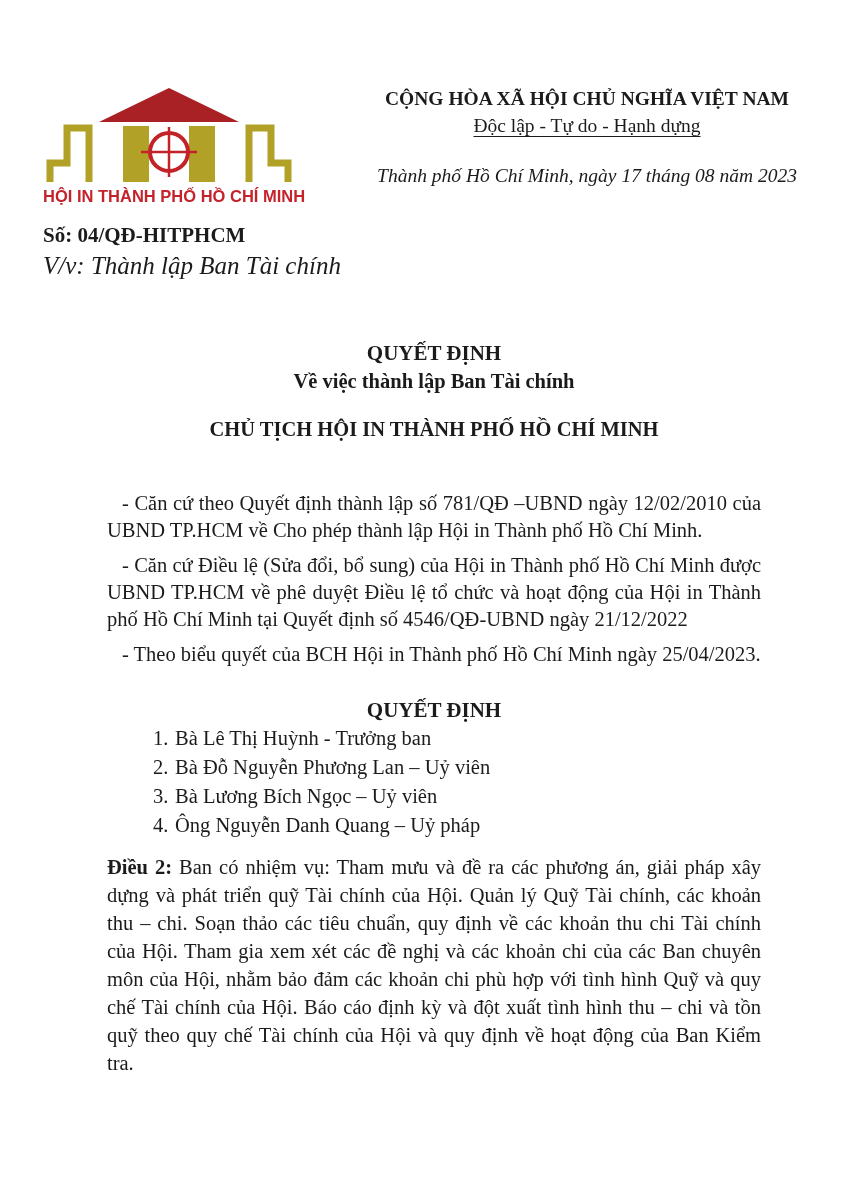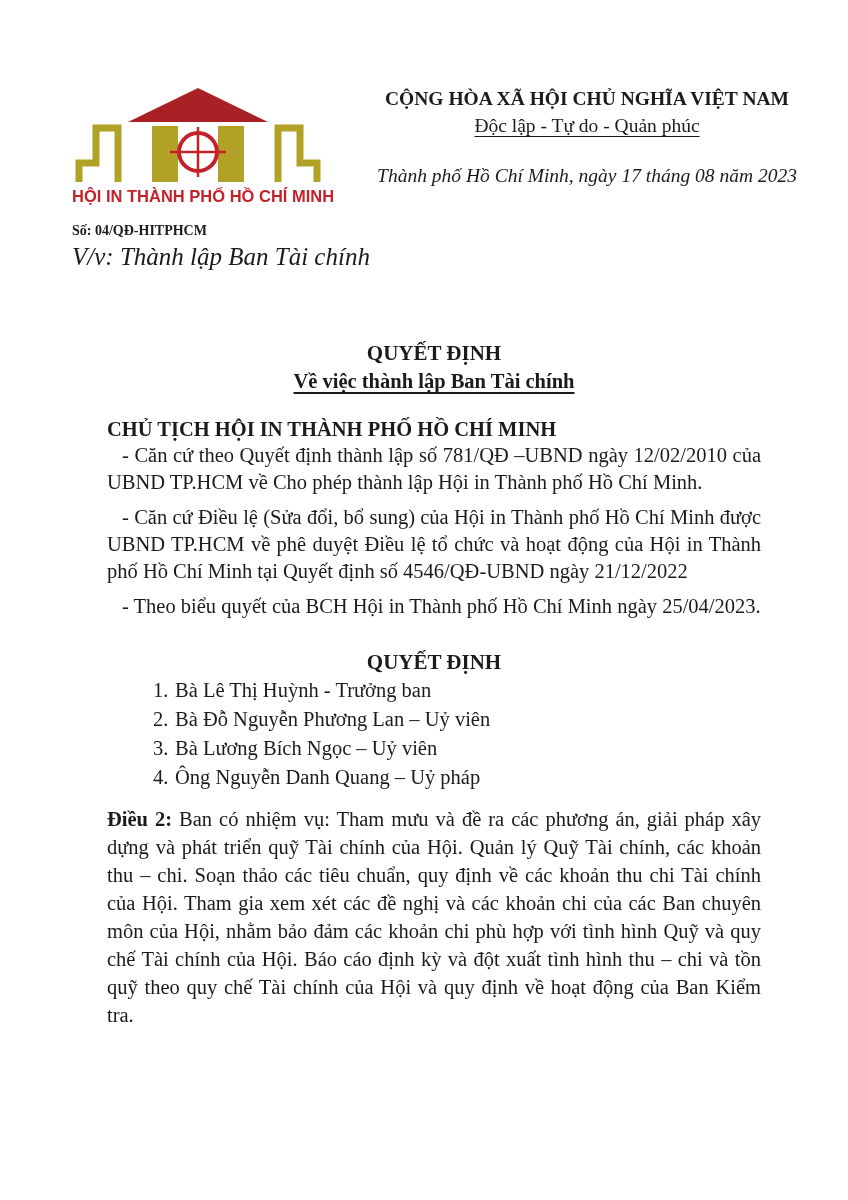--- a/index.html
+++ b/index.html
@@ -11,40 +11,40 @@
     background: #ffffff;
     margin: 0 auto;
     font-family: "Liberation Serif", serif;
     color: #1b1b1b;
     overflow: hidden;
   }
 
   
   .header-left {
     position: absolute;
-    left: 72px;
+    left: 43px;
     top: 86px;
     width: 300px;
   }
   .logo-graphic { display: block; width: 252px; height: 98px; }
   .logo-caption {
     width: 252px;
     margin-top: 3px;
     font-family: "Liberation Sans", sans-serif;
     font-weight: bold;
     font-size: 16.5px;
     letter-spacing: 0px;
     color: #c4232b;
     white-space: nowrap;
     text-align: center;
   }
   .doc-number {
     margin-top: 17px;
     font-weight: bold;
-    font-size: 14px;
+    font-size: 21px;
   }
   .doc-subject {
     margin-top: 4px;
     font-style: italic;
     font-size: 25px;
   }
 
   
   .header-right {
     position: absolute;
@@ -73,29 +73,29 @@
     font-size: 21px;
     line-height: 22px;
   }
   .title-sub {
     text-align: center;
     font-weight: bold;
     font-size: 20.5px;
     line-height: 26px;
     margin-top: 4px;
   }
-  .title-sub span { text-decoration: underline; text-underline-offset: 4px; }
+  .title-sub span { text-underline-offset: 4px; }
   .title-issuer {
-    text-align: left;
+    text-align: center;
     font-weight: bold;
     font-size: 20.5px;
     line-height: 26px;
     margin-top: 22px;
   }
-  .preamble { }
+  .preamble { margin-top: 48px; }
   .clause {
     text-align: justify;
     text-indent: 15px;
     line-height: 27px;
     margin-bottom: 8px;
   }
   .decision-heading {
     text-align: center;
     font-weight: bold;
     font-size: 21px;
@@ -132,21 +132,21 @@
         <line x1="126" y1="41" x2="126" y2="91" stroke-width="2.5" stroke="#c42229"></line>
       </g>
     </svg>
     <div class="logo-caption">HỘI IN THÀNH PHỐ HỒ CHÍ MINH</div>
     <div class="doc-number">Số: 04/QĐ-HITPHCM</div>
     <div class="doc-subject">V/v: Thành lập Ban Tài chính</div>
   </div>
 
   <div class="header-right">
     <div class="nh-line1">CỘNG HÒA XÃ HỘI CHỦ NGHĨA VIỆT NAM</div>
-    <div class="nh-line2"><span>Độc lập - Tự do - Quản phúc</span></div>
+    <div class="nh-line2"><span>Độc lập - Tự do - Hạnh dựng</span></div>
     <div class="nh-date">Thành phố Hồ Chí Minh, ngày 17 tháng 08 năm 2023</div>
   </div>
 
   <div class="body-block">
     <div class="title-main">QUYẾT ĐỊNH</div>
     <div class="title-sub"><span>Về việc thành lập Ban Tài chính</span></div>
     <div class="title-issuer">CHỦ TỊCH HỘI IN THÀNH PHỐ HỒ CHÍ MINH</div>
 
     <div class="preamble">
       <p class="clause">- Căn cứ theo Quyết định thành lập số 781/QĐ –UBND ngày 12/02/2010 của UBND TP.HCM về Cho phép thành lập Hội in Thành phố Hồ Chí Minh.</p>

